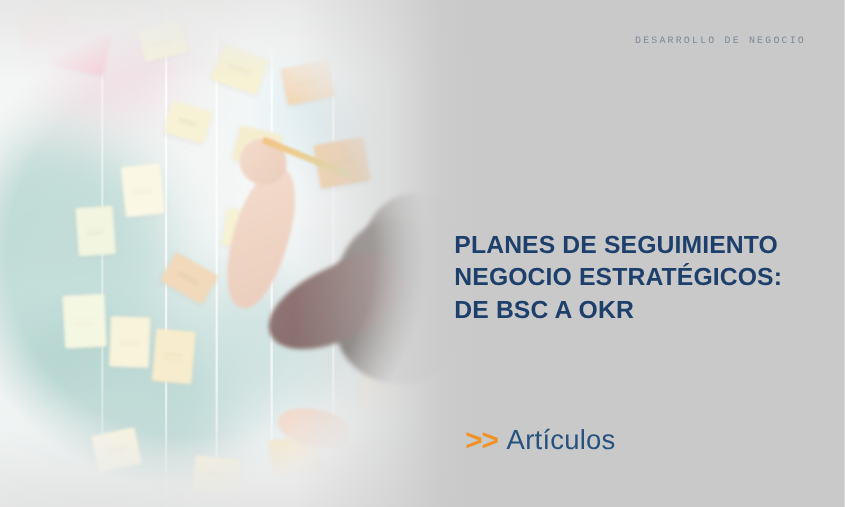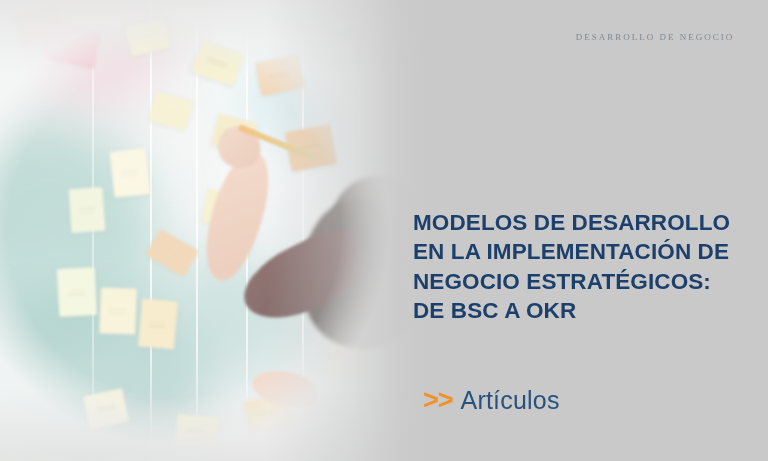--- a/index.html
+++ b/index.html
@@ -158,21 +158,21 @@
     position: absolute;
     left: 2px;
     top: -1px;
     width: 8px;
     height: 8px;
     border: 2px solid #1f4370;
     border-radius: 50%;
     background: transparent;
   }
   #logo-tagline {
-    font-family: Liberation Serif, serif;
+    font-family: Liberation Mono, monospace;
     font-size: 9px;
     letter-spacing: 2.0px;
     color: #7d8a97;
     margin-top: 2px;
     white-space: nowrap;
   }
 
   
   #headline {
     position: absolute;
@@ -318,22 +318,21 @@
     <div id="veil"></div>
     <div id="fade-edges"></div>
     <div id="fade-right"></div>
   </div>
 
   <div id="logo">
     <div id="logo-tagline">DESARROLLO DE NEGOCIO</div>
   </div>
 
   <h1 id="headline">
-    <span class="hl-line">MODELOS DE DESARROLLO</span>
-    <span class="hl-line">EN LA IMPLEMENTACIÓN DE</span>
+    <span class="hl-line">PLANES DE SEGUIMIENTO</span>
     <span class="hl-line">NEGOCIO ESTRATÉGICOS:</span>
     <span class="hl-line">DE BSC A OKR</span>
   </h1>
 
   <div id="cta">
     <span id="cta-chevrons">
       <span>&gt;</span>
       <span>&gt;</span>
     </span>
     <span id="cta-label">Artículos</span>

